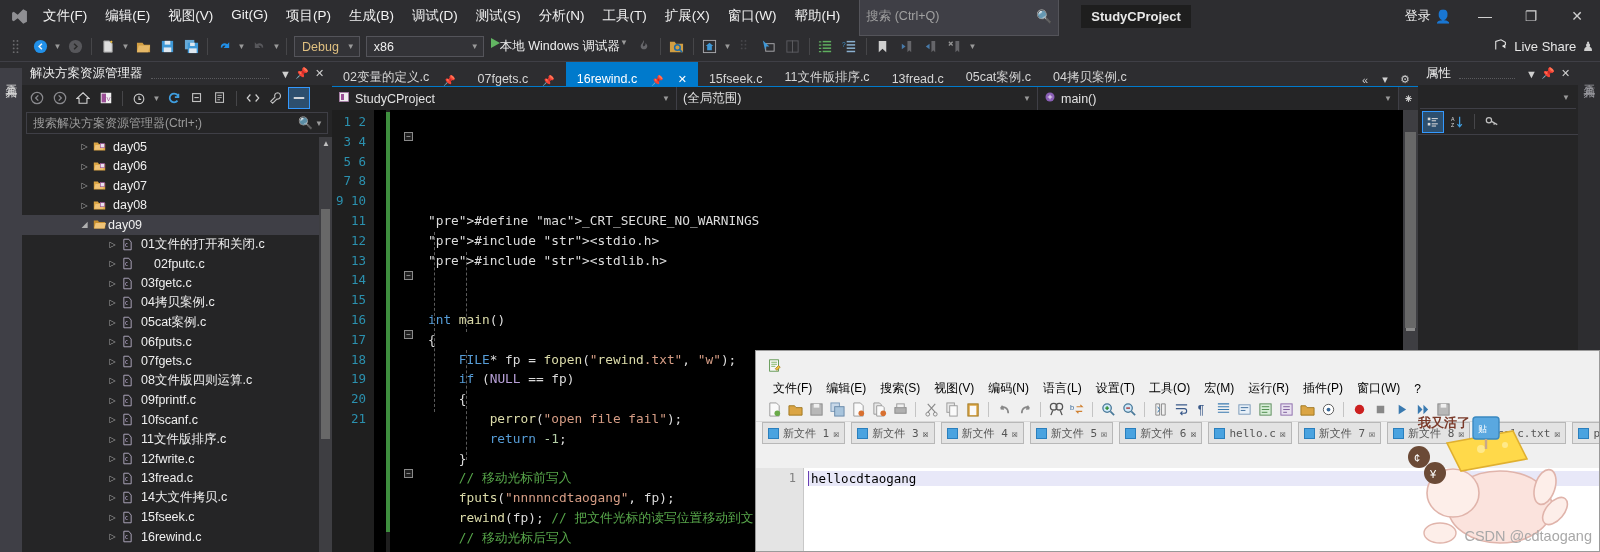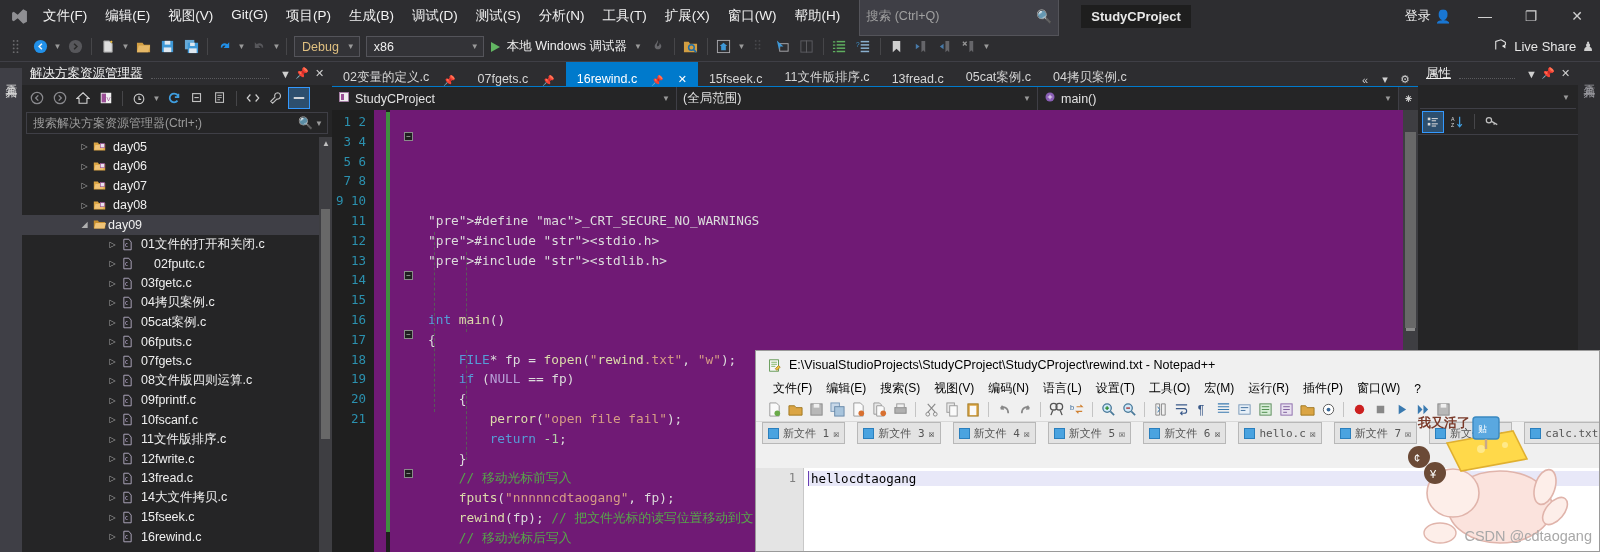--- a/index.html
+++ b/index.html
@@ -33,37 +33,37 @@
   .tb-ico svg { width:15px; height:15px; }
   .tb-caret { width:11px; height:24px; display:flex; align-items:center; justify-content:center; color:#9a9a9a; font-size:8px; }
   .tb-sep { width:1px; height:17px; background:#464649; margin:0 4px; }
   .tb-combo {
     height:21px; min-width:62px; background:#333337; border:1px solid #54545a;
     display:flex; align-items:center; justify-content:space-between;
     padding:0 4px 0 7px; margin:0 3px; font-size:12.5px; color:#e0c080;
   }
   .tb-combo.plain { color:#f0f0f0; }
   .tb-combo .cc { color:#9a9a9a; font-size:8px; margin-left:8px; }
-  .dbg-run { display:flex; align-items:center; gap:7px; padding:0 4px; font-size:12.5px; color:#f0f0f0; }
+  .dbg-run { display:flex; align-items:flex-start; gap:0; padding:0 4px; font-size:12.5px; color:#f0f0f0; }
   .tri { width:0;height:0;border-left:9px solid #62b562;border-top:5.5px solid transparent;border-bottom:5.5px solid transparent; }
   .live-share { margin-left:auto; display:flex; align-items:center; gap:6px; padding-right:6px; font-size:13px; color:#e6e6e6; }
 
   
   .workarea { position:absolute; top:62px; left:0; right:0; bottom:0; display:flex; }
 
   .vtab { width:22px; background:#2d2d30; padding-top:6px; display:flex; justify-content:center; }
   .vtab-inner {
     writing-mode:vertical-rl; font-size:12px; color:#d8d8d8;
     background:#3f3f46; padding:7px 3px; letter-spacing:1px;
   }
 
   
   .solexp { width:310px; background:#252526; display:flex; flex-direction:column; }
   .panel-head { height:23px; display:flex; align-items:center; padding:0 4px 0 8px; background:#2d2d30; }
-  .panel-title { font-size:12.5px; color:#f0f0f0;text-decoration:underline; }
+  .panel-title { font-size:12.5px; color:#f0f0f0; }
   .dots { flex:1; margin:0 8px; border-bottom:1px dotted #5a5a5e; height:10px; }
   .ph-btn { width:17px; height:20px; display:flex; align-items:center; justify-content:center; color:#d0d0d0; font-size:11px; }
   .se-toolbar { height:26px; display:flex; align-items:center; background:#252526; padding-left:4px; gap:1px; }
   .se-ico { width:22px;height:22px;display:flex;align-items:center;justify-content:center; }
   .se-ico svg { width:14px;height:14px; }
   .se-ico.sel { border:1px solid #3399ff; background:#2d4f6e; }
   .se-sep { width:1px;height:15px;background:#464649;margin:0 4px; }
   .se-search {
     height:22px; margin:1px 4px 3px 4px; background:#252526; border:1px solid #3f3f46;
     display:flex;align-items:center;justify-content:space-between;padding:0 4px 0 6px;
@@ -87,21 +87,21 @@
   .etab.active { background:#007acc; color:#fff; }
   .etab.active .pin,.etab.active .x { color:#fff; }
   .tabstrip-right { margin-left:auto; display:flex; align-items:center; gap:2px; padding-right:4px; color:#d0d0d0; }
   .tabstrip-right span { width:18px;text-align:center;font-size:11px; }
   .navbar { height:24px; display:flex; align-items:stretch; background:#252526; border-top:1px solid #007acc; }
   .navcell { display:flex; align-items:center; gap:5px; padding:0 6px; font-size:12.5px; color:#e2e2e2; border-right:1px solid #3f3f46; }
   .navcell .cc { margin-left:auto; color:#999; font-size:8px; padding-left:14px; }
   .nav1 { width:345px; }
   .nav2 { flex:1; }
   .navsplit { width:19px; display:flex;align-items:center;justify-content:center; background:#2d2d30; color:#d0d0d0; font-size:12px;}
-  .code-area { flex:1; position:relative; overflow:hidden; background:#701a75; display:flex;gap:12px; }
+  .code-area { flex:1; position:relative; overflow:hidden; background:#000000; display:flex;gap:12px; }
   .gutter-nums { width:42px; text-align:right; padding-right:8px; padding-top:2px;
     font-family:"DejaVu Sans Mono","Liberation Mono",monospace; font-size:12.5px; color:#2b91af; line-height:19.8px; background:#1f1f1f;}
   .changebar { width:4px; background:#1f1f1f; padding-top:2px; }
   .changebar i { display:block; width:4px; background:#3f8f3f; }
   .foldcol { width:14px; padding-top:2px; position:relative; }
   .fold { position:absolute; left:2px; width:9px; height:9px; border:1px solid #8a8a8a; color:#c8c8c8;
      font-size:8px; line-height:7px; text-align:center; background:#1f1f1f; }
   .codetext { flex:1; padding-top:2px; font-family:"DejaVu Sans Mono","Liberation Mono",monospace;
      font-size:12.8px; line-height:19.8px; white-space:pre; color:#dcdcdc; position:relative; }
   .k { color:#569cd6; } .mac { color:#b8a0d8; }
@@ -127,21 +127,21 @@
      font-family:"Liberation Sans","DejaVu Sans",sans-serif; }
   .npp-title { height:28px; display:flex; align-items:center; gap:7px; padding-left:10px; background:#f0f0f0; font-size:12.5px; color:#000;}
   .npp-title .ticon { width:16px;height:16px; }
   .npp-menu { height:19px; display:flex; align-items:center; padding-left:10px; gap:0px; font-size:12px; color:#000; background:#f0f0f0;}
   .npp-menu span { padding:0 7px; }
   .npp-tools { height:24px; display:flex; align-items:center; background:#f0f0f0; padding-left:8px; gap:1px; border-bottom:1px solid #d8d8d8;}
   .npp-tools .ni { width:20px;height:20px;display:flex;align-items:center;justify-content:center;}
   .npp-tools .ni svg { width:15px;height:15px; }
   .npp-tools .nsep { width:1px;height:15px;background:#c4c4c4;margin:0 4px; }
   .npp-tabs { height:22px; display:flex; align-items:stretch; background:#f0f0f0; padding-left:6px; overflow:hidden;}
-  .ntab { display:flex;align-items:center; gap:4px; padding:0 5px; margin-right:12px;
+  .ntab { display:flex;align-items:center; gap:4px; padding:0 5px; margin-right:6px;
      background:#e3e3e3; border:1px solid #b8b8b8; font-size:11px; color:#555;
      font-family:"DejaVu Sans Mono","Liberation Mono",monospace; white-space:nowrap;}
   .ntab .sq { width:11px;height:11px;background:#4aa3e0;border:1px solid #2a7fbd; flex:none;}
   .ntab .xx { font-size:10px; color:#333; }
   .npp-edit { position:absolute; left:0; right:0; top:117px; bottom:0; background:#fff; display:flex; }
   .npp-gutter { width:48px; background:#e4e4e4; color:#808080; text-align:right; padding:3px 7px 0 0;
      font-family:"DejaVu Sans Mono","Liberation Mono",monospace; font-size:12px; border-right:1px solid #c8c8c8;}
   .npp-text { flex:1; padding:3px 0 0 4px; font-family:"DejaVu Sans Mono","Liberation Mono",monospace; font-size:12.5px; color:#000;}
   .npp-line { background:#e8e8f8; display:block; padding-left:2px; border-left:1px solid #6a3fb5;}
 
@@ -879,21 +879,20 @@
 
 <div class="npp">
   <div class="npp-title">
     <span class="ticon">
       <svg viewBox="0 0 16 16" width="16" height="16">
           <rect x="2" y="1" width="11" height="14" fill="#f8f8f8" stroke="#4a8a3a"></rect>
           <path d="M4 4h7M4 6.5h7M4 9h5" stroke="#6aaa4a" stroke-width="1"></path>
           <path d="M9 12l4-4 2 2-4 4z" fill="#f0c040" stroke="#a08020"></path>
         </svg>
     </span>
-    <span>E:\VisualStudioProjects\StudyCProject\StudyCProject\rewind.txt - Notepad++</span>
   </div>
   <div class="npp-menu" id="npp-menu">
       <span>文件(F)</span>
       <span>编辑(E)</span>
       <span>搜索(S)</span>
       <span>视图(V)</span>
       <span>编码(N)</span>
       <span>语言(L)</span>
       <span>设置(T)</span>
       <span>工具(O)</span>

